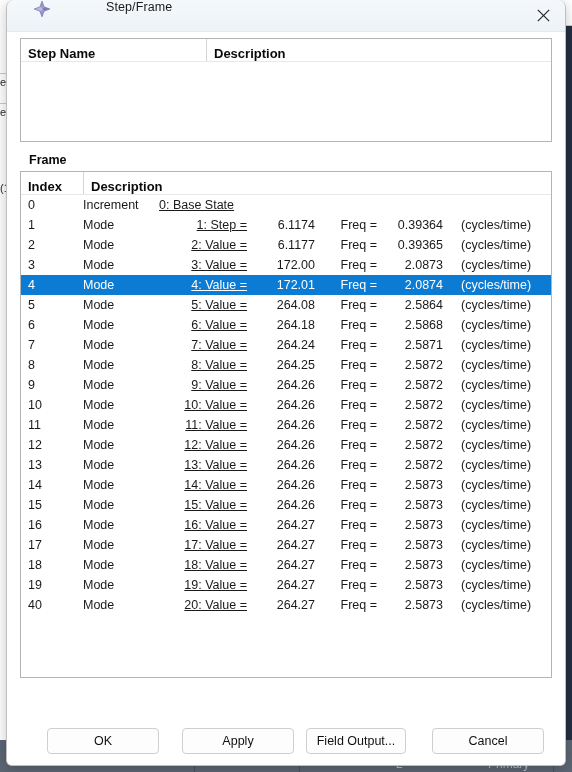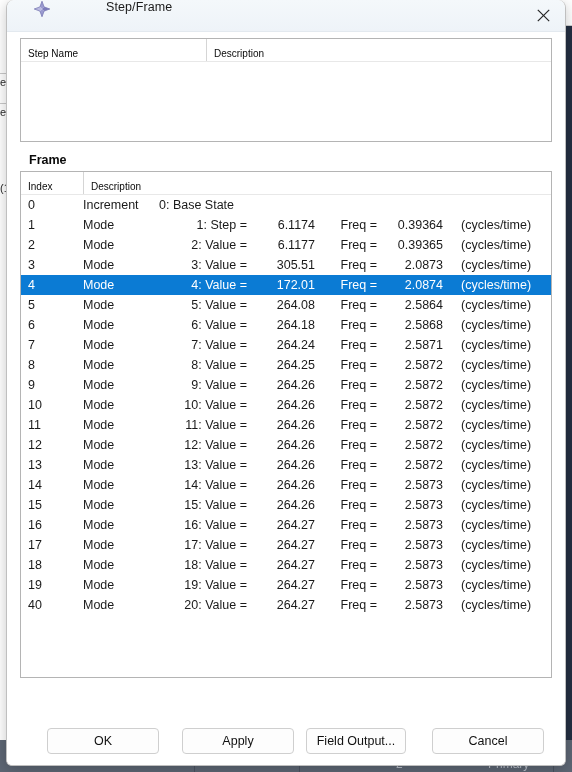--- a/index.html
+++ b/index.html
@@ -159,22 +159,22 @@
   }
 
   .hdr-row {
     display: flex;
     height: 22px;
     align-items: center;
     border-bottom: 1px solid #e8e8e8;
     background: #ffffff;
   }
   .hdr-cell {
-    font-size: 10px;
-    font-weight: normal;
+    font-size: 13px;
+    font-weight: bold;
     color: #0a0a0a;
     padding-left: 7px;
     box-sizing: border-box;
     height: 22px;
     line-height: 22px;
     overflow: hidden;
     white-space: nowrap;
     margin-top: 8px;
   }
   .hdr-sep {
@@ -219,21 +219,21 @@
     display: flex;
     height: 20px;
     align-items: center;
     font-size: 12.5px;
     color: #1a1a1a;
     white-space: nowrap;
   }
   .frow.sel { background: #0b7bd4; color: #ffffff; }
   .c-index   { width: 62px; padding-left: 7px; box-sizing: border-box; }
   .c-kind    { width: 72px; }
-  .c-label   { width: 92px; text-align: right; }
+  .c-label   { width: 92px; text-align: right; text-decoration: underline; }
   .c-value   { width: 68px; text-align: right; }
   .c-freqlbl { width: 62px; text-align: right; }
   .c-freq    { width: 66px; text-align: right; }
   .c-units   { padding-left: 18px; }
 
   
   .footer {
     position: absolute;
     left: 0;
     bottom: 0;
@@ -343,21 +343,21 @@
             <div class="c-label">2: Value =</div>
             <div class="c-value">6.1177</div>
             <div class="c-freqlbl">Freq =</div>
             <div class="c-freq">0.39365</div>
             <div class="c-units">(cycles/time)</div>
           </div>
           <div class="frow">
             <div class="c-index">3</div>
             <div class="c-kind">Mode</div>
             <div class="c-label">3: Value =</div>
-            <div class="c-value">305.51</div>
+            <div class="c-value">172.00</div>
             <div class="c-freqlbl">Freq =</div>
             <div class="c-freq">2.0873</div>
             <div class="c-units">(cycles/time)</div>
           </div>
           <div class="frow sel">
             <div class="c-index">4</div>
             <div class="c-kind">Mode</div>
             <div class="c-label">4: Value =</div>
             <div class="c-value">172.01</div>
             <div class="c-freqlbl">Freq =</div>

